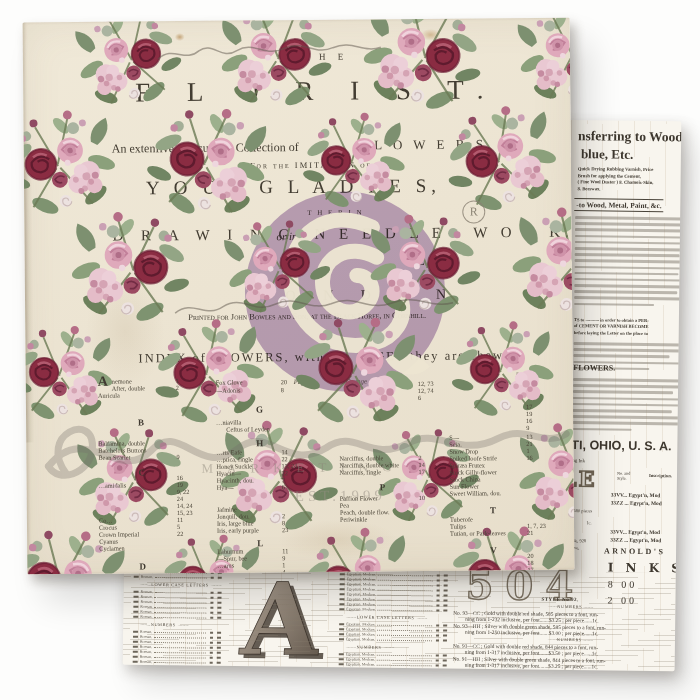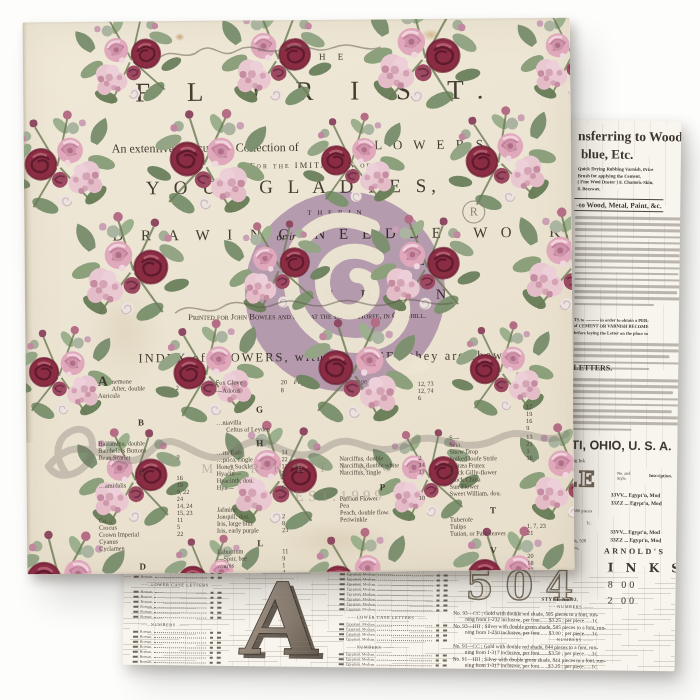--- a/index.html
+++ b/index.html
@@ -86,21 +86,21 @@
         <div class="ns bold" style="position:relative;font-size:4.5px;margin-bottom:1.4px;">of CEMENT OR VARNISH BECOME</div>
         <div class="ns bold" style="position:relative;font-size:4.5px;margin-bottom:1.4px;">before laying the Letter on the place to</div>
       </div>
     <div class="blur-par" id="parB" style="position:absolute;left:447px;top:222px;width:118px;">
         <span style="width: 95%;"></span>
         <span style="width: 108%;"></span>
         <span style="width: 81%;"></span>
         <span style="width: 94%;"></span>
         <span style="width: 64.2%;"></span>
       </div>
-    <div class="ns bold" style="left:447px;top:243px;font-size:8px;">LETTERS.</div>
+    <div class="ns bold" style="left:447px;top:243px;font-size:8px;">FLOWERS.</div>
     <div class="blur-par" id="parC" style="position:absolute;left:447px;top:258px;width:118px;">
         <span style="width: 99%;"></span>
         <span style="width: 112%;"></span>
         <span style="width: 85%;"></span>
         <span style="width: 98%;"></span>
         <span style="width: 111%;"></span>
         <span style="width: 84%;"></span>
         <span style="width: 97%;"></span>
         <span style="width: 110%;"></span>
         <span style="width: 49.8%;"></span>

